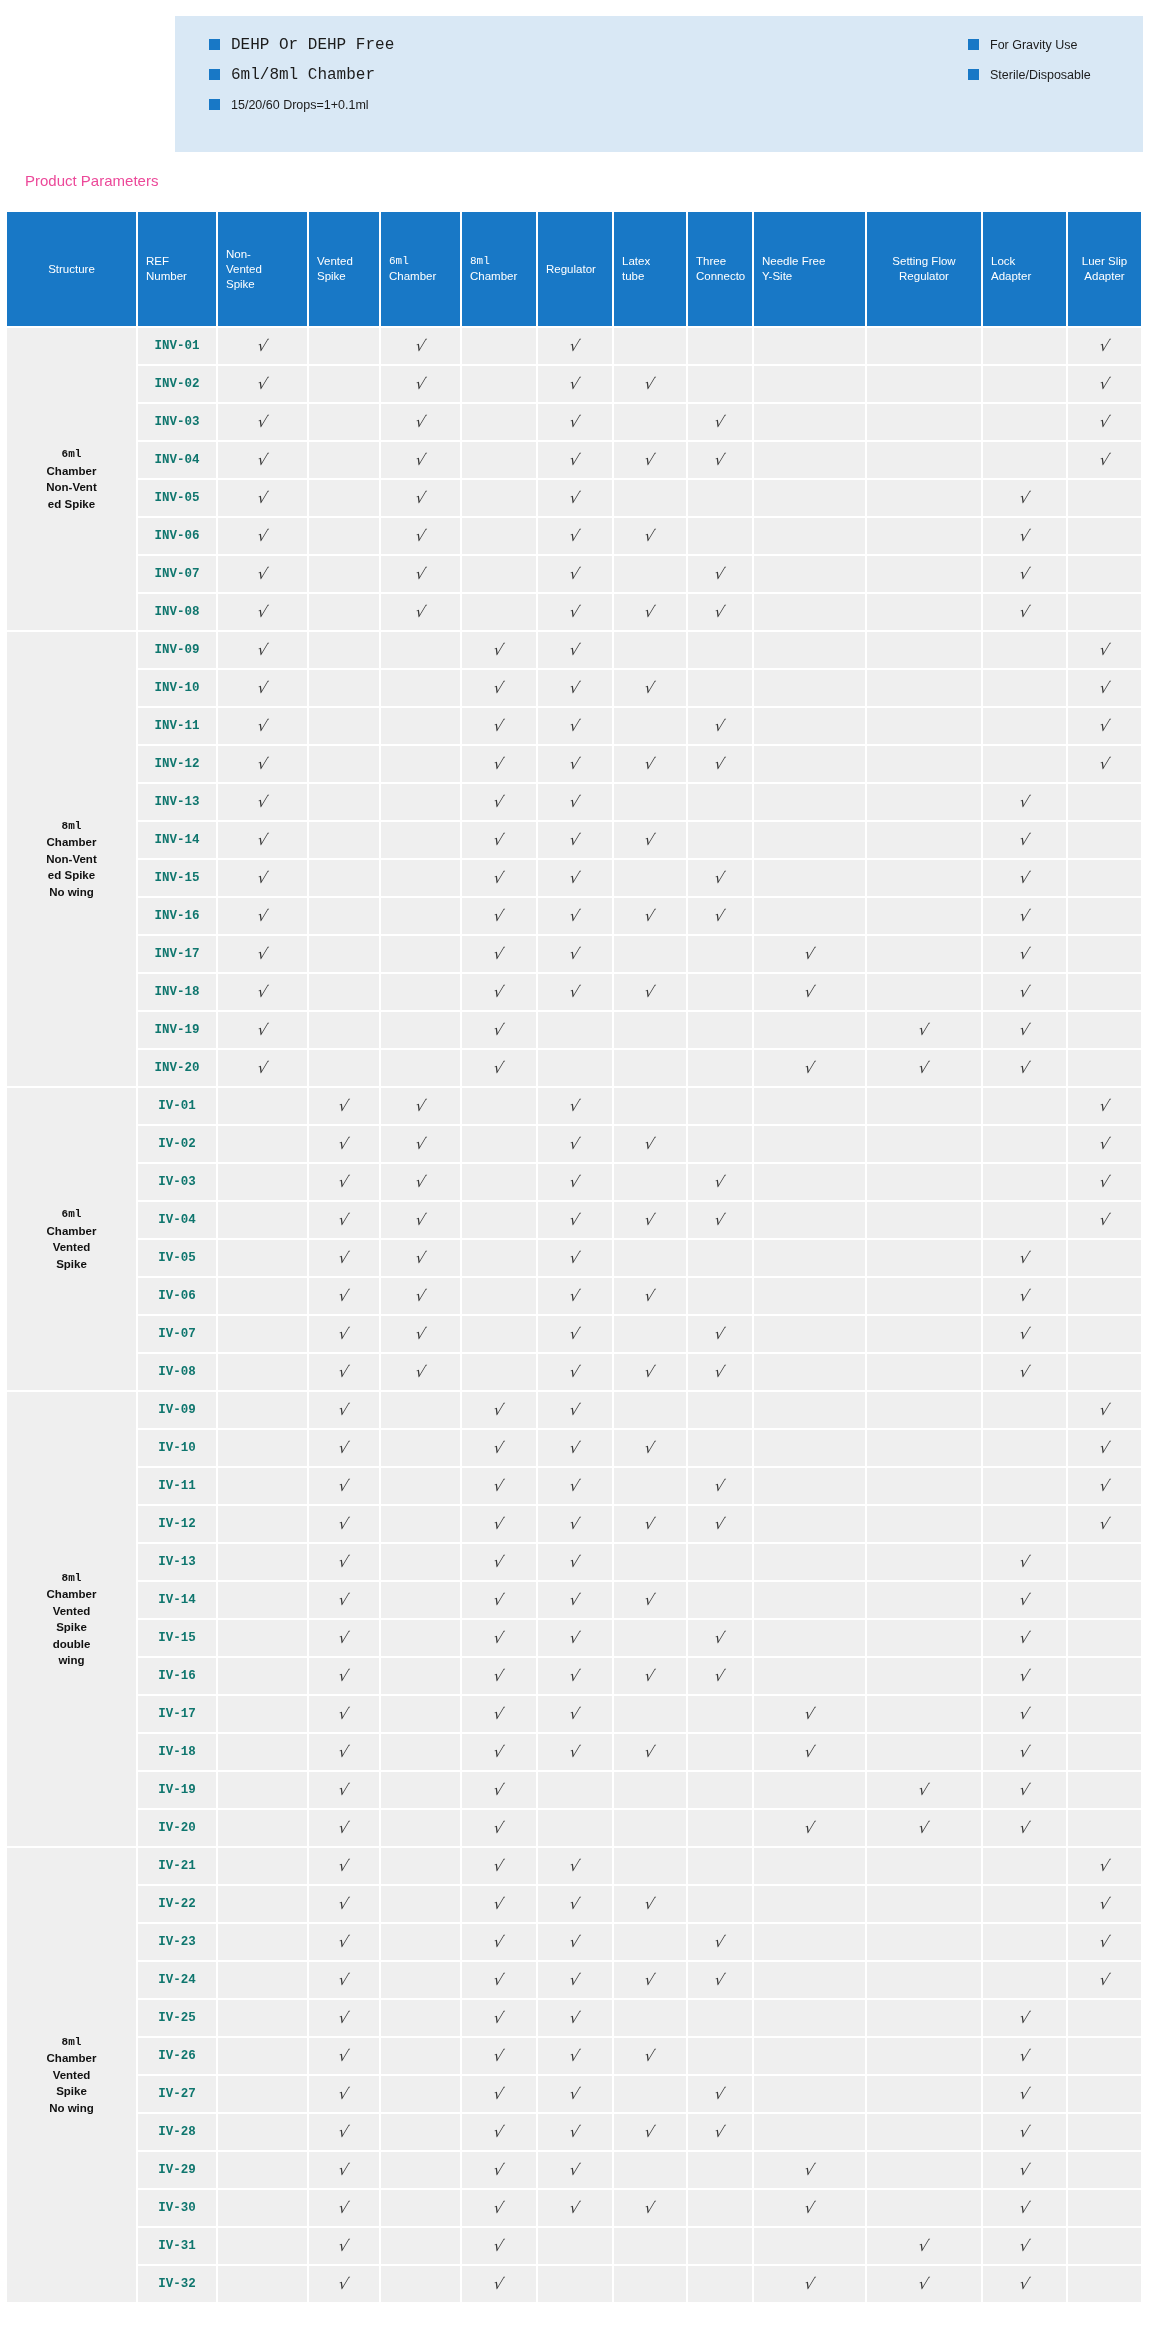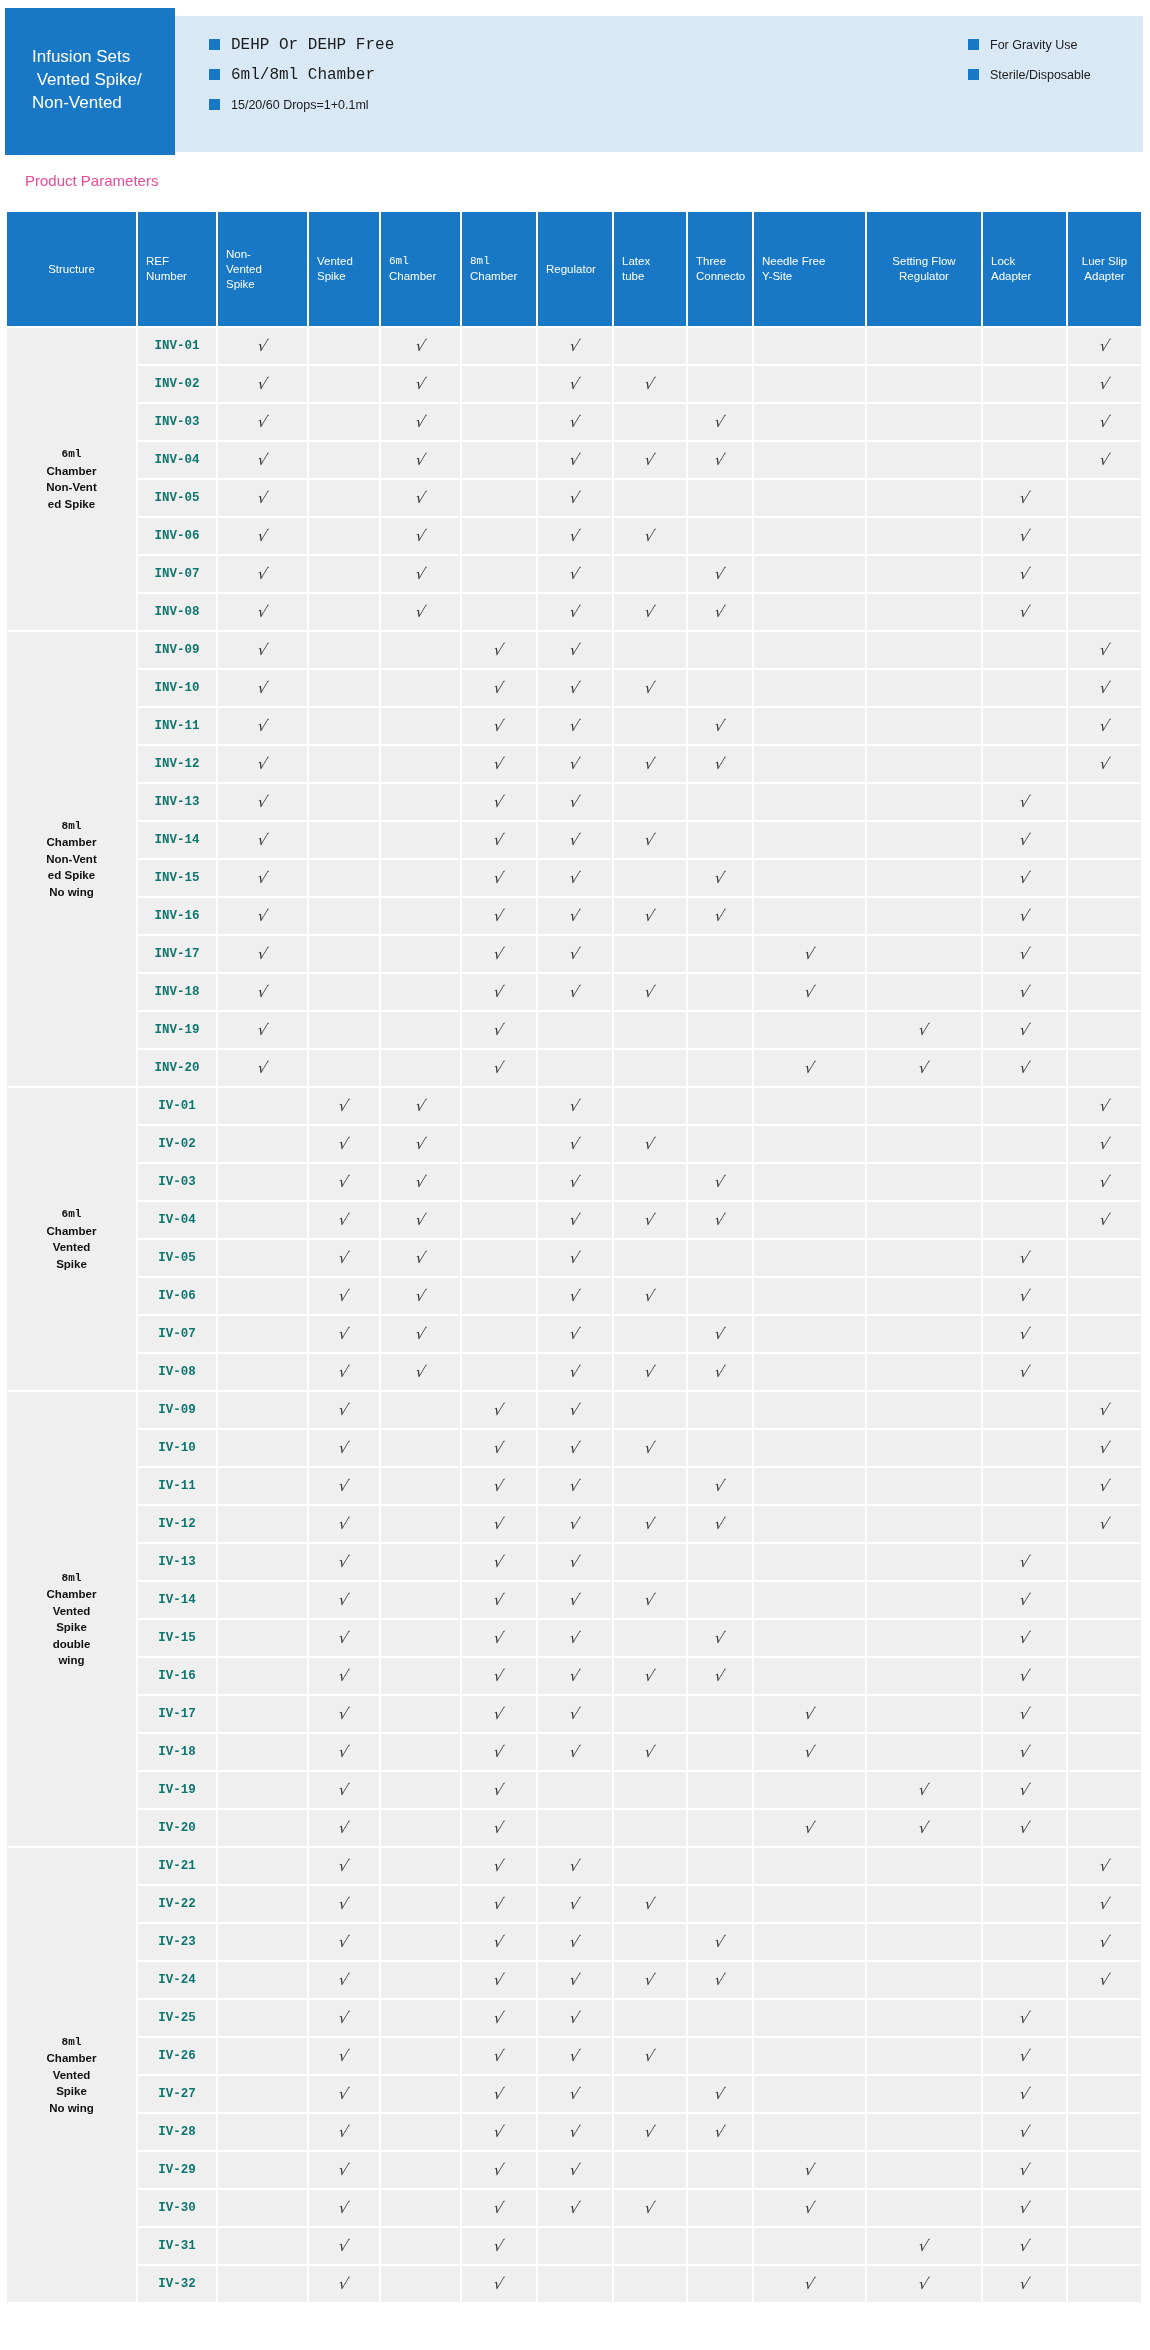--- a/index.html
+++ b/index.html
@@ -115,21 +115,20 @@
         <div class="feature-item">
           <span class="bullet"></span>
           <span class="lbl">For Gravity Use</span>
         </div>
         <div class="feature-item">
           <span class="bullet"></span>
           <span class="lbl">Sterile/Disposable</span>
         </div>
       </div>
   </div>
-  <div class="banner-box"><span>Infusion Sets</span><br><span> Vented Spike/</span><br><span>Non-Vented</span></div>
 </div>
 
 <div class="section-title">Product Parameters</div>
 
 <table class="params">
   <colgroup>
       <col style="width: 129px;">
       <col style="width: 78px;">
       <col style="width: 89px;">
       <col style="width: 70px;">

